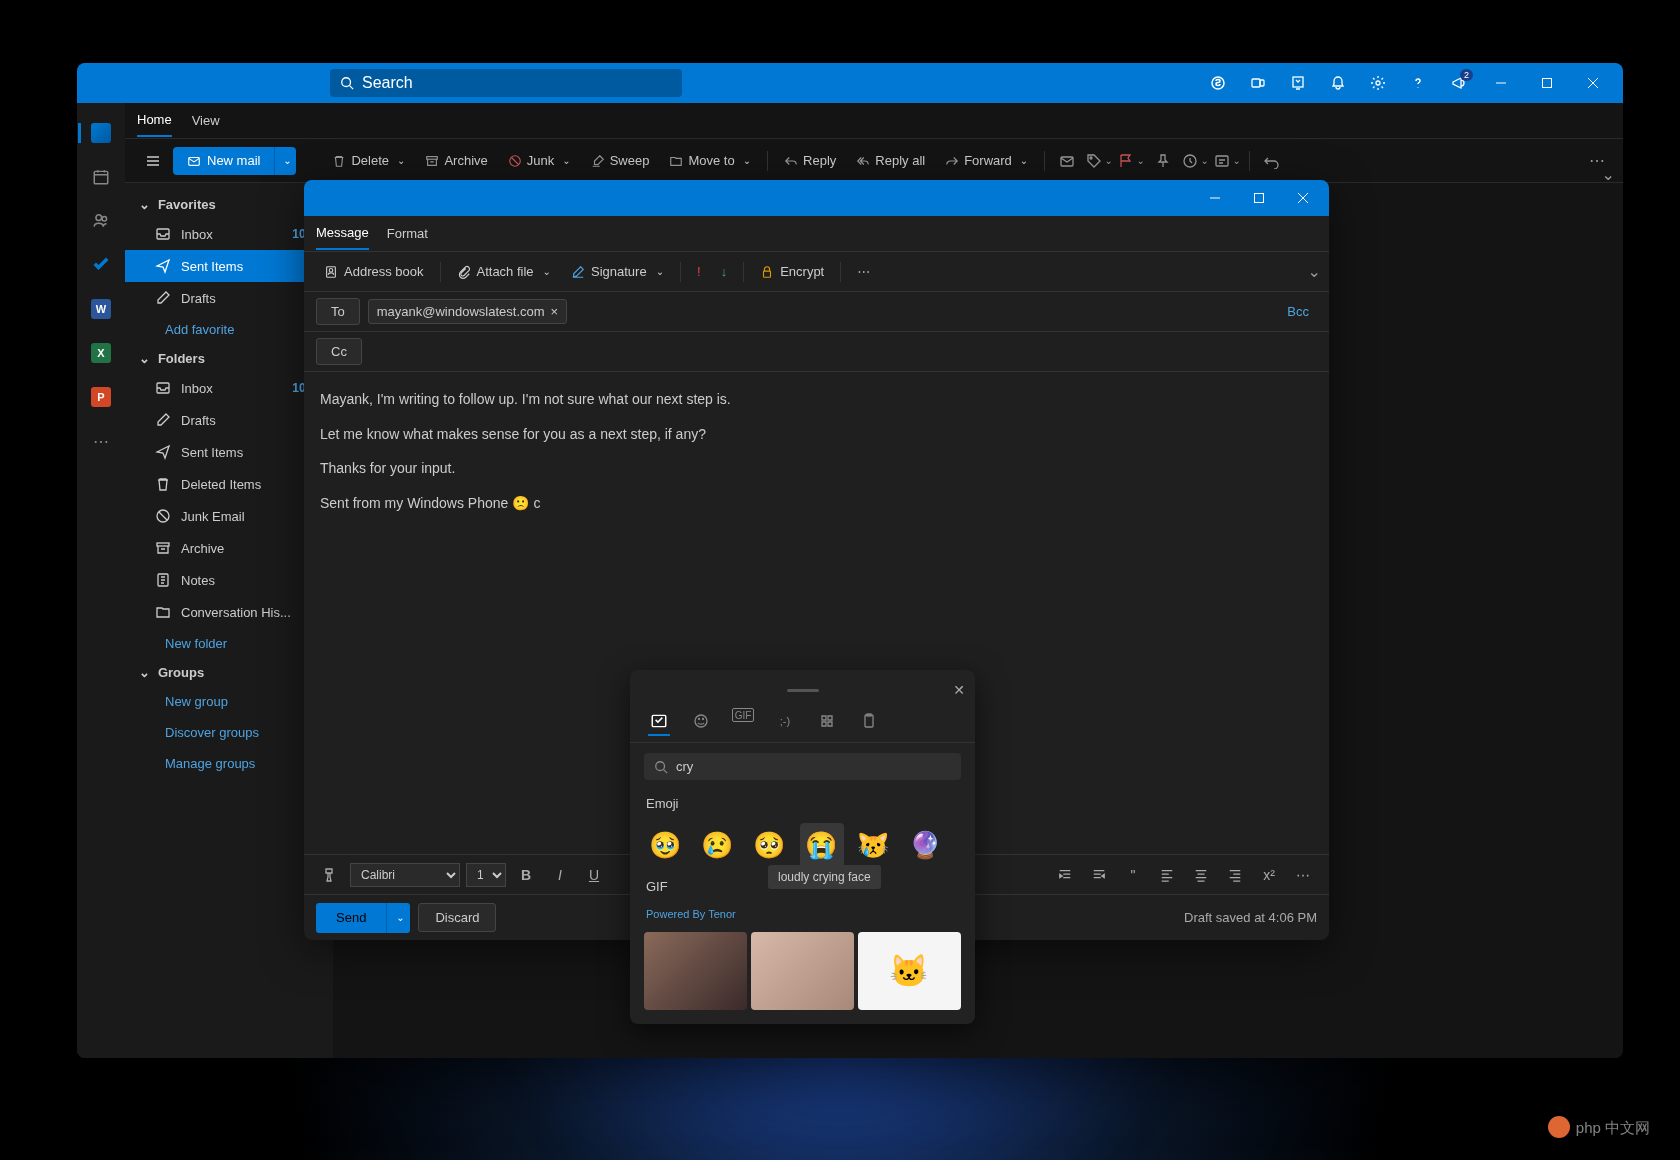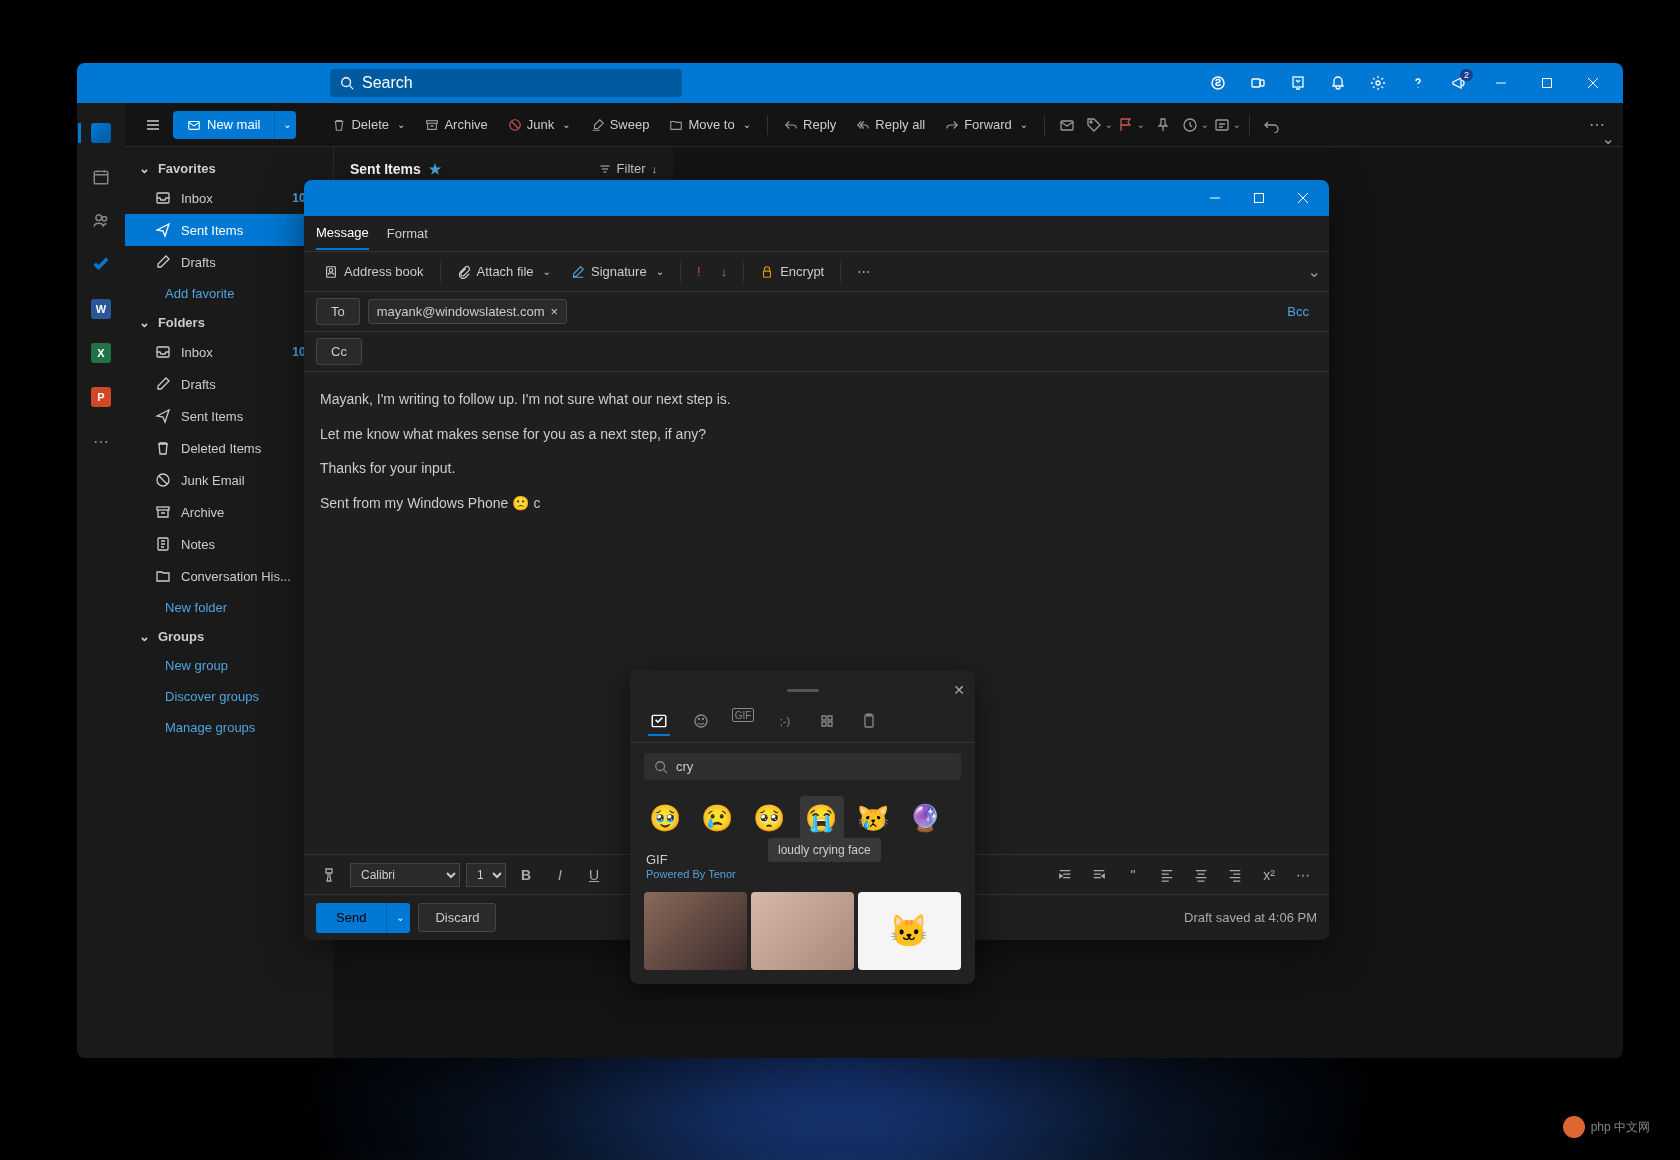--- a/index.html
+++ b/index.html
@@ -79,25 +79,25 @@
 .emoji-tab.active{border-bottom-color:#0078d4;color:#fff}
 .emoji-search{margin:10px 14px;background:#2f2f2f;border-radius:4px;display:flex;align-items:center;padding:6px 10px;gap:8px}
 .emoji-search input{background:none;border:none;color:#ccc;font-size:13px;outline:none;flex:1}
 .emoji-section-title{padding:6px 16px;color:#ccc;font-size:13px}
 .emoji-grid{display:flex;gap:8px;padding:6px 14px;position:relative}
 .emoji-item{width:44px;height:44px;display:flex;align-items:center;justify-content:center;font-size:26px;cursor:pointer;border-radius:4px}
 .emoji-item.hover{background:#383838}
 .tooltip{position:absolute;background:#383838;color:#ccc;font-size:12px;padding:5px 10px;border-radius:3px;top:48px;left:138px;white-space:nowrap}
 .gif-section{padding:6px 16px}
 .gif-title{color:#ccc;font-size:13px}
-.gif-powered{color:#4fa3e0;font-size:11px;margin-top:1px}
+.gif-powered{color:#4fa3e0;font-size:11px;margin-top:14px}
 .gif-grid{display:flex;gap:4px;padding:6px 14px}
 .gif-item{width:105px;height:78px;border-radius:4px;cursor:pointer}
 .chevron{font-size:10px;margin-left:3px}
-.watermark{position:absolute;bottom:22px;right:30px;color:rgba(255,255,255,0.5);font-size:12px;display:flex;align-items:center;gap:6px}
+.watermark{position:absolute;bottom:22px;right:30px;color:rgba(255,255,255,0.5);font-size:15px;display:flex;align-items:flex-end;gap:6px}
 .watermark-logo{width:22px;height:22px;background:#d63;border-radius:50%}
 </style>
 </head>
 <body>
 
 <div class="bloom"></div>
 
 <div class="window">
 
   <div class="titlebar">
@@ -200,20 +200,24 @@
       <div class="apprail-item">
           <div class="app-icon" style="background:#d24726;color:#fff;font-size:11px;font-weight:bold;display:flex;align-items:center;justify-content:center">P</div>
         </div>
       <div class="apprail-item">
           <span style="color:#888;font-size:16px">⋯</span>
         </div>
     </div>
 
     <div class="main-area">
 
+      <div class="tabs">
+        <div class="tab active">Home</div>
+        <div class="tab">View</div>
+      </div>
 
       <div class="ribbon">
         <div class="ham">
             <svg width="16" height="16" viewBox="0 0 16 16" stroke="#ccc" stroke-width="1.3">
               <path d="M2 4h12M2 8h12M2 12h12"></path>
             </svg>
           </div>
         <div class="newmail">
           <button class="newmail-btn">
               <svg width="14" height="14" viewBox="0 0 16 16" fill="none" stroke="#fff" stroke-width="1.3">
@@ -624,20 +628,21 @@
         </svg>
       </div>
   </div>
   <div class="emoji-search">
     <svg width="14" height="14" viewBox="0 0 16 16" fill="none" stroke="#888" stroke-width="1.5">
         <circle cx="7" cy="7" r="5"></circle>
         <path d="M11 11l4 4"></path>
       </svg>
     <input value="cry" style="">
   </div>
+  <div class="emoji-section-title">Emoji</div>
   <div class="emoji-grid">
     <div class="emoji-item">🥹</div>
     <div class="emoji-item">😢</div>
     <div class="emoji-item">🥺</div>
     <div class="emoji-item hover">😭</div>
     <div class="emoji-item">😿</div>
     <div class="emoji-item">🔮</div>
     <div class="tooltip">loudly crying face</div>
   </div>
   <div class="gif-section">

